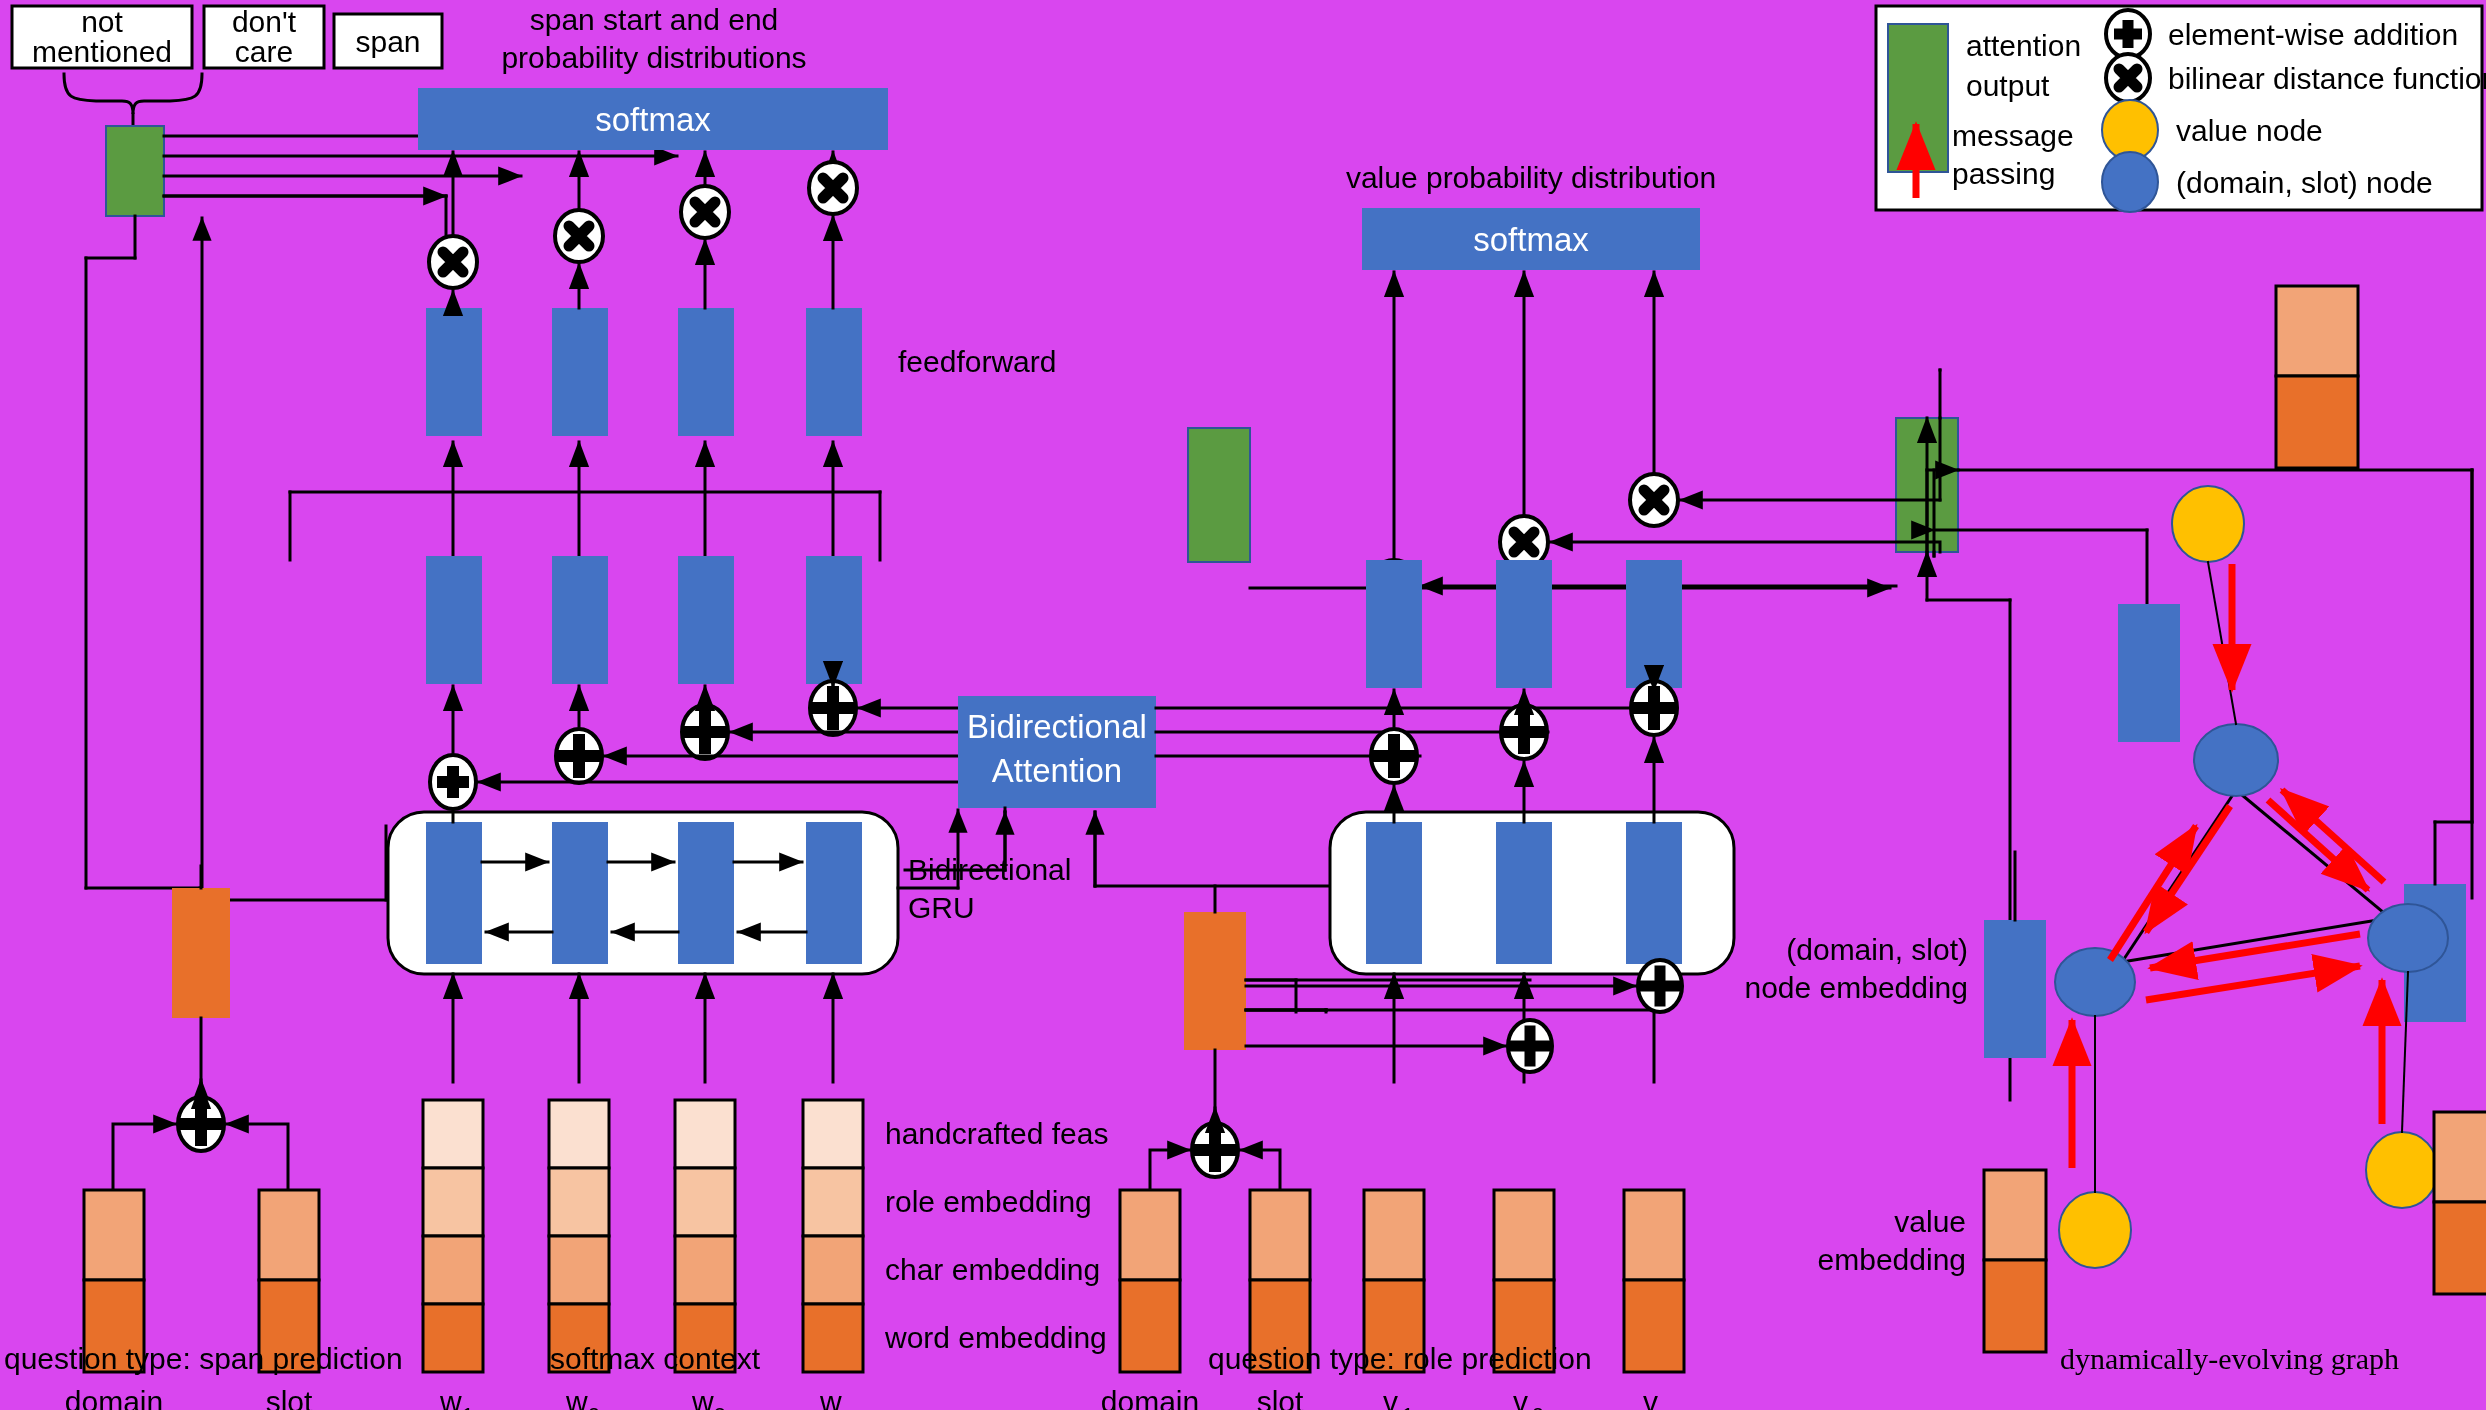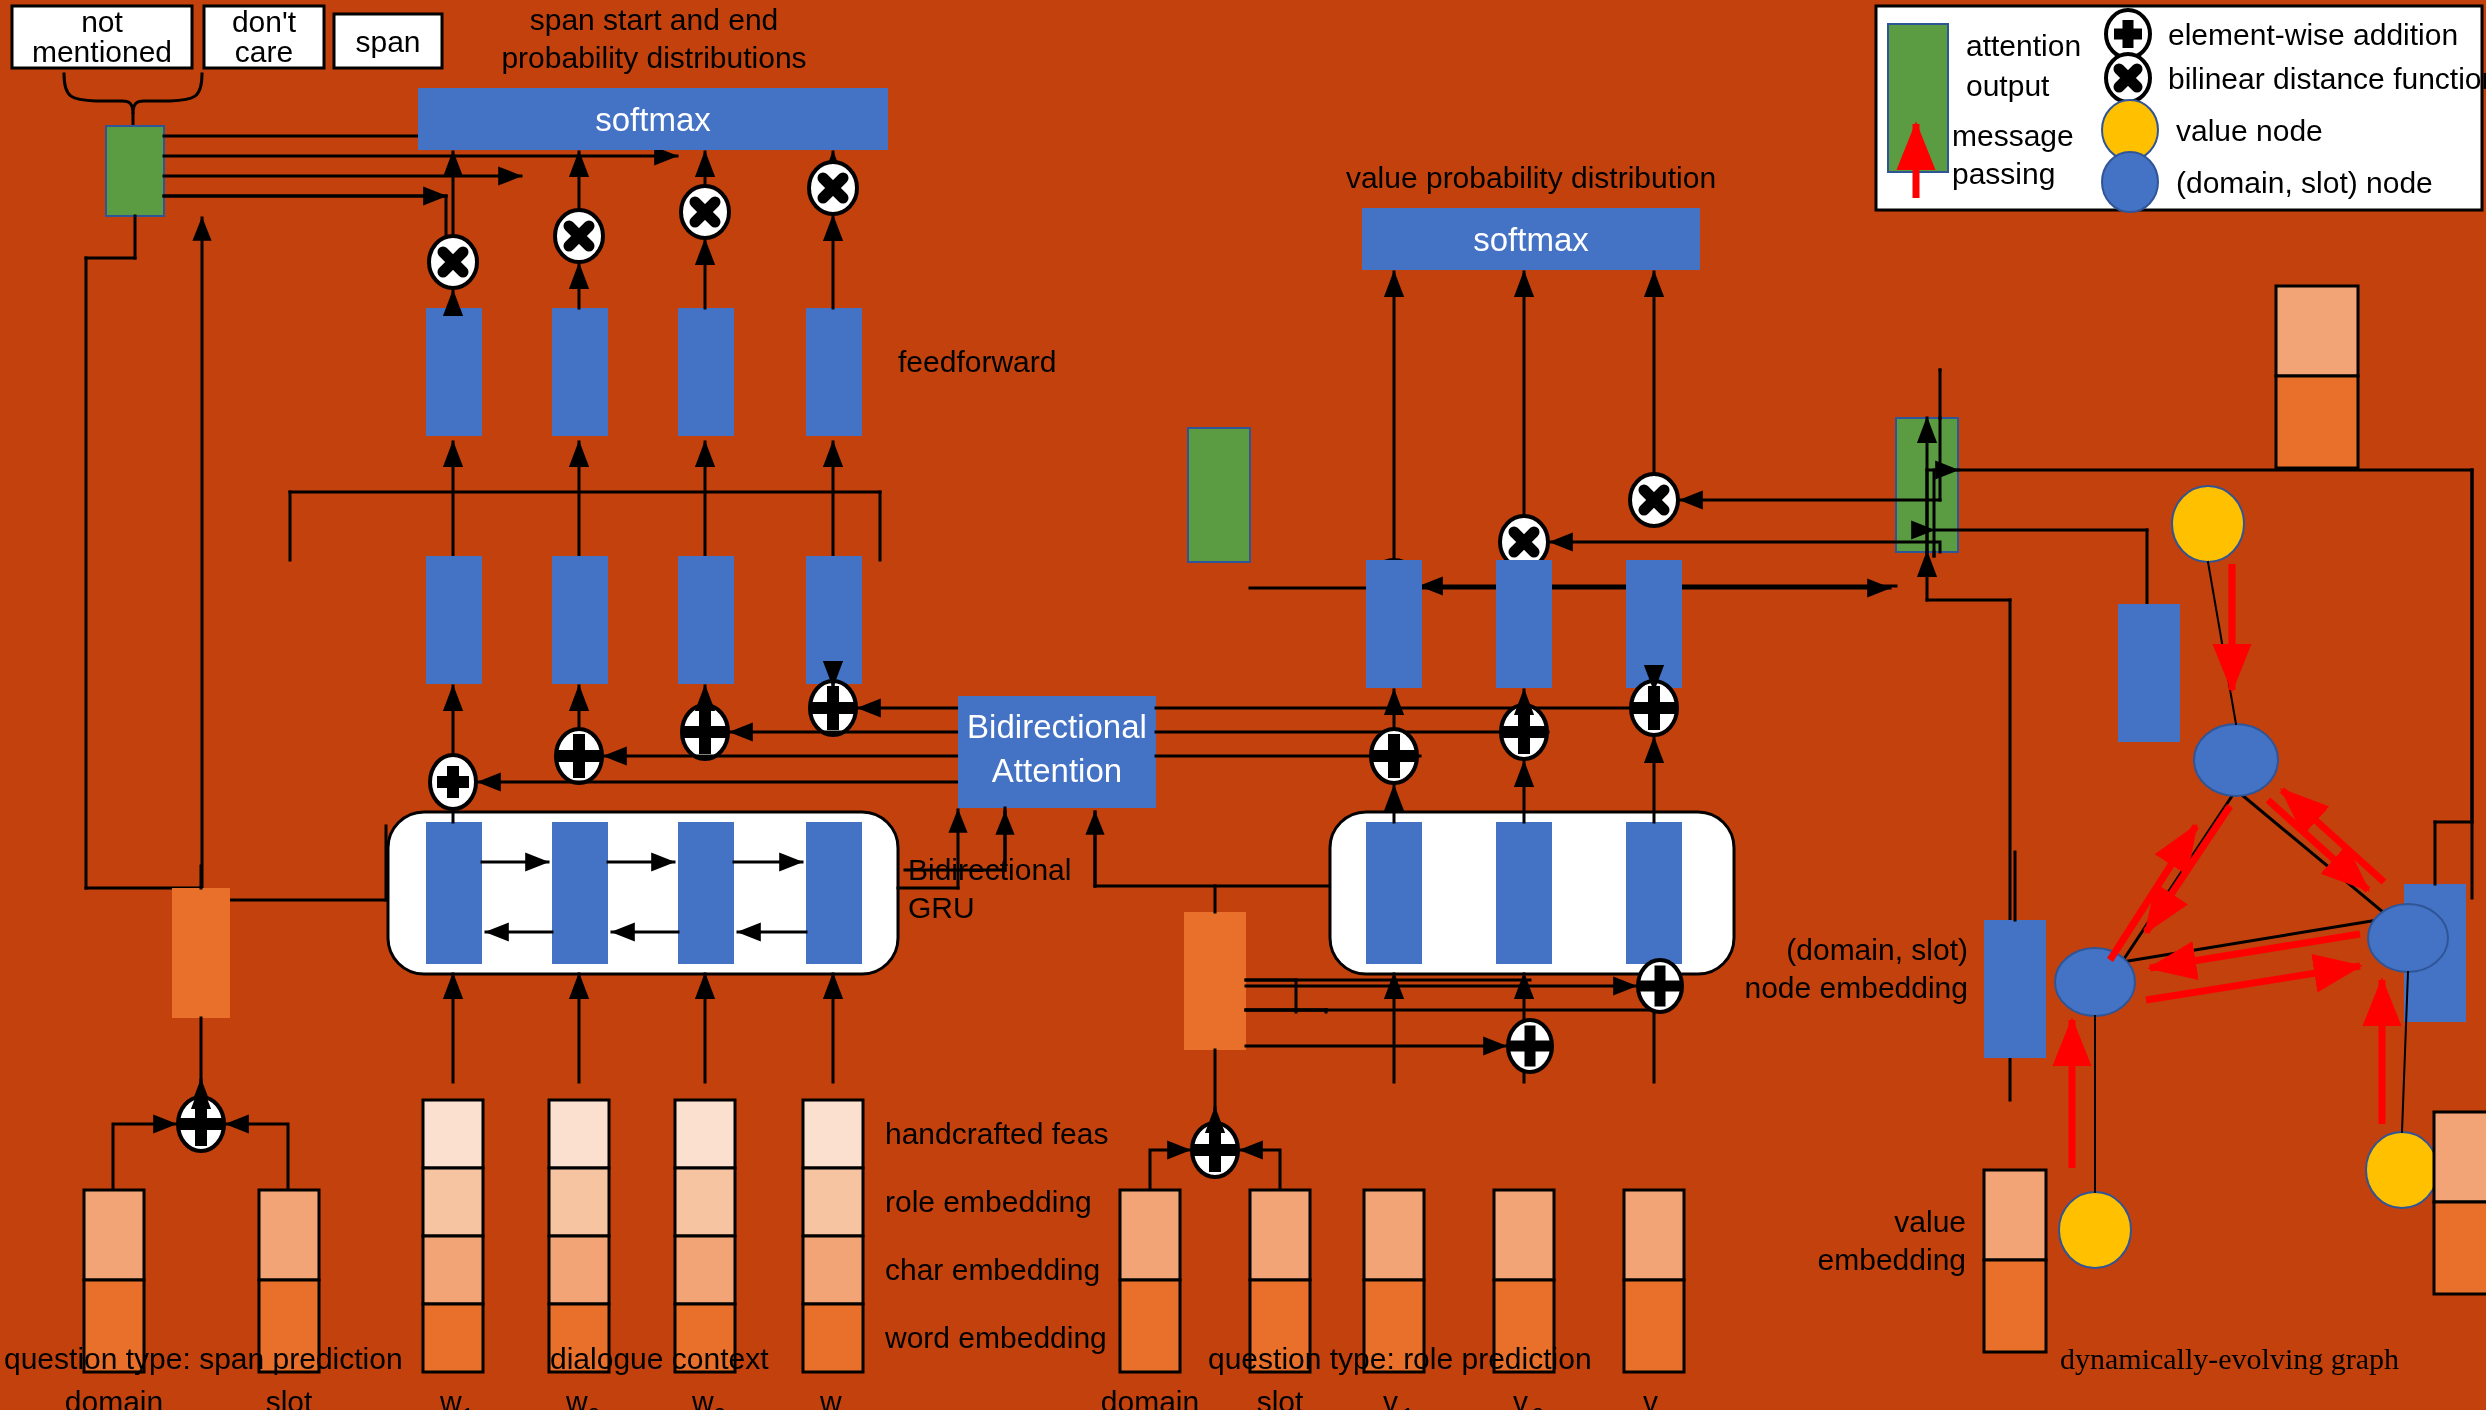--- a/index.html
+++ b/index.html
@@ -1,17 +1,17 @@
 <!DOCTYPE html>
 <html><head>
 <meta charset="utf-8">
 <style>
   html,body{margin:0;padding:0;background:#ffffff;}
   body{width:2486px;height:1410px;font-family:"Liberation Sans",sans-serif;}
-  #stage{position:relative;width:2486px;height:1410px;overflow:hidden;background:#c2410c;}
+  #stage{position:relative;width:2486px;height:1410px;overflow:hidden;background:#d946ef;}
   svg{position:absolute;top:0;left:0;width:2486px;height:1410px;}
   text{font-family:"Liberation Sans",sans-serif;fill:#000;}
   .lbl{font-size:30px;}
   .white-lbl{fill:#ffffff;font-size:33px;}
   .sub{font-size:21px;}
 </style>
 </head>
 <body>
 
 <div id="stage">
@@ -493,20 +493,20 @@
   <text class="lbl" x="1952" y="184" text-anchor="start">passing</text>
   <text class="lbl" x="2168" y="45" text-anchor="start">element-wise addition</text>
   <text class="lbl" x="2168" y="89" text-anchor="start">bilinear distance function</text>
   <text class="lbl" x="2176" y="141" text-anchor="start">value node</text>
   <text class="lbl" x="2176" y="193" text-anchor="start">(domain, slot) node</text>
 
 </svg>
 
 <div style="position:absolute;left:0;top:1334px;width:2486px;height:44px;text-align:right;">
   <span style="position:absolute;left:4px;top:8px;font-size:30px;">question type: span prediction</span>
-  <span style="position:absolute;left:550px;top:8px;font-size:30px;">dialogue context</span>
+  <span style="position:absolute;left:550px;top:8px;font-size:30px;">softmax context</span>
   <span style="position:absolute;left:1208px;top:8px;font-size:30px;">question type: role prediction</span>
   <span style="position:absolute;left:2060px;top:8px;font-size:30px;font-family:Liberation Serif, serif;">dynamically-evolving graph</span>
 </div>
 
 <div style="position:absolute;left:0;top:1376px;width:2486px;height:40px;pointer-events:none;"></div>
 
 </div>
 
 </body></html>

